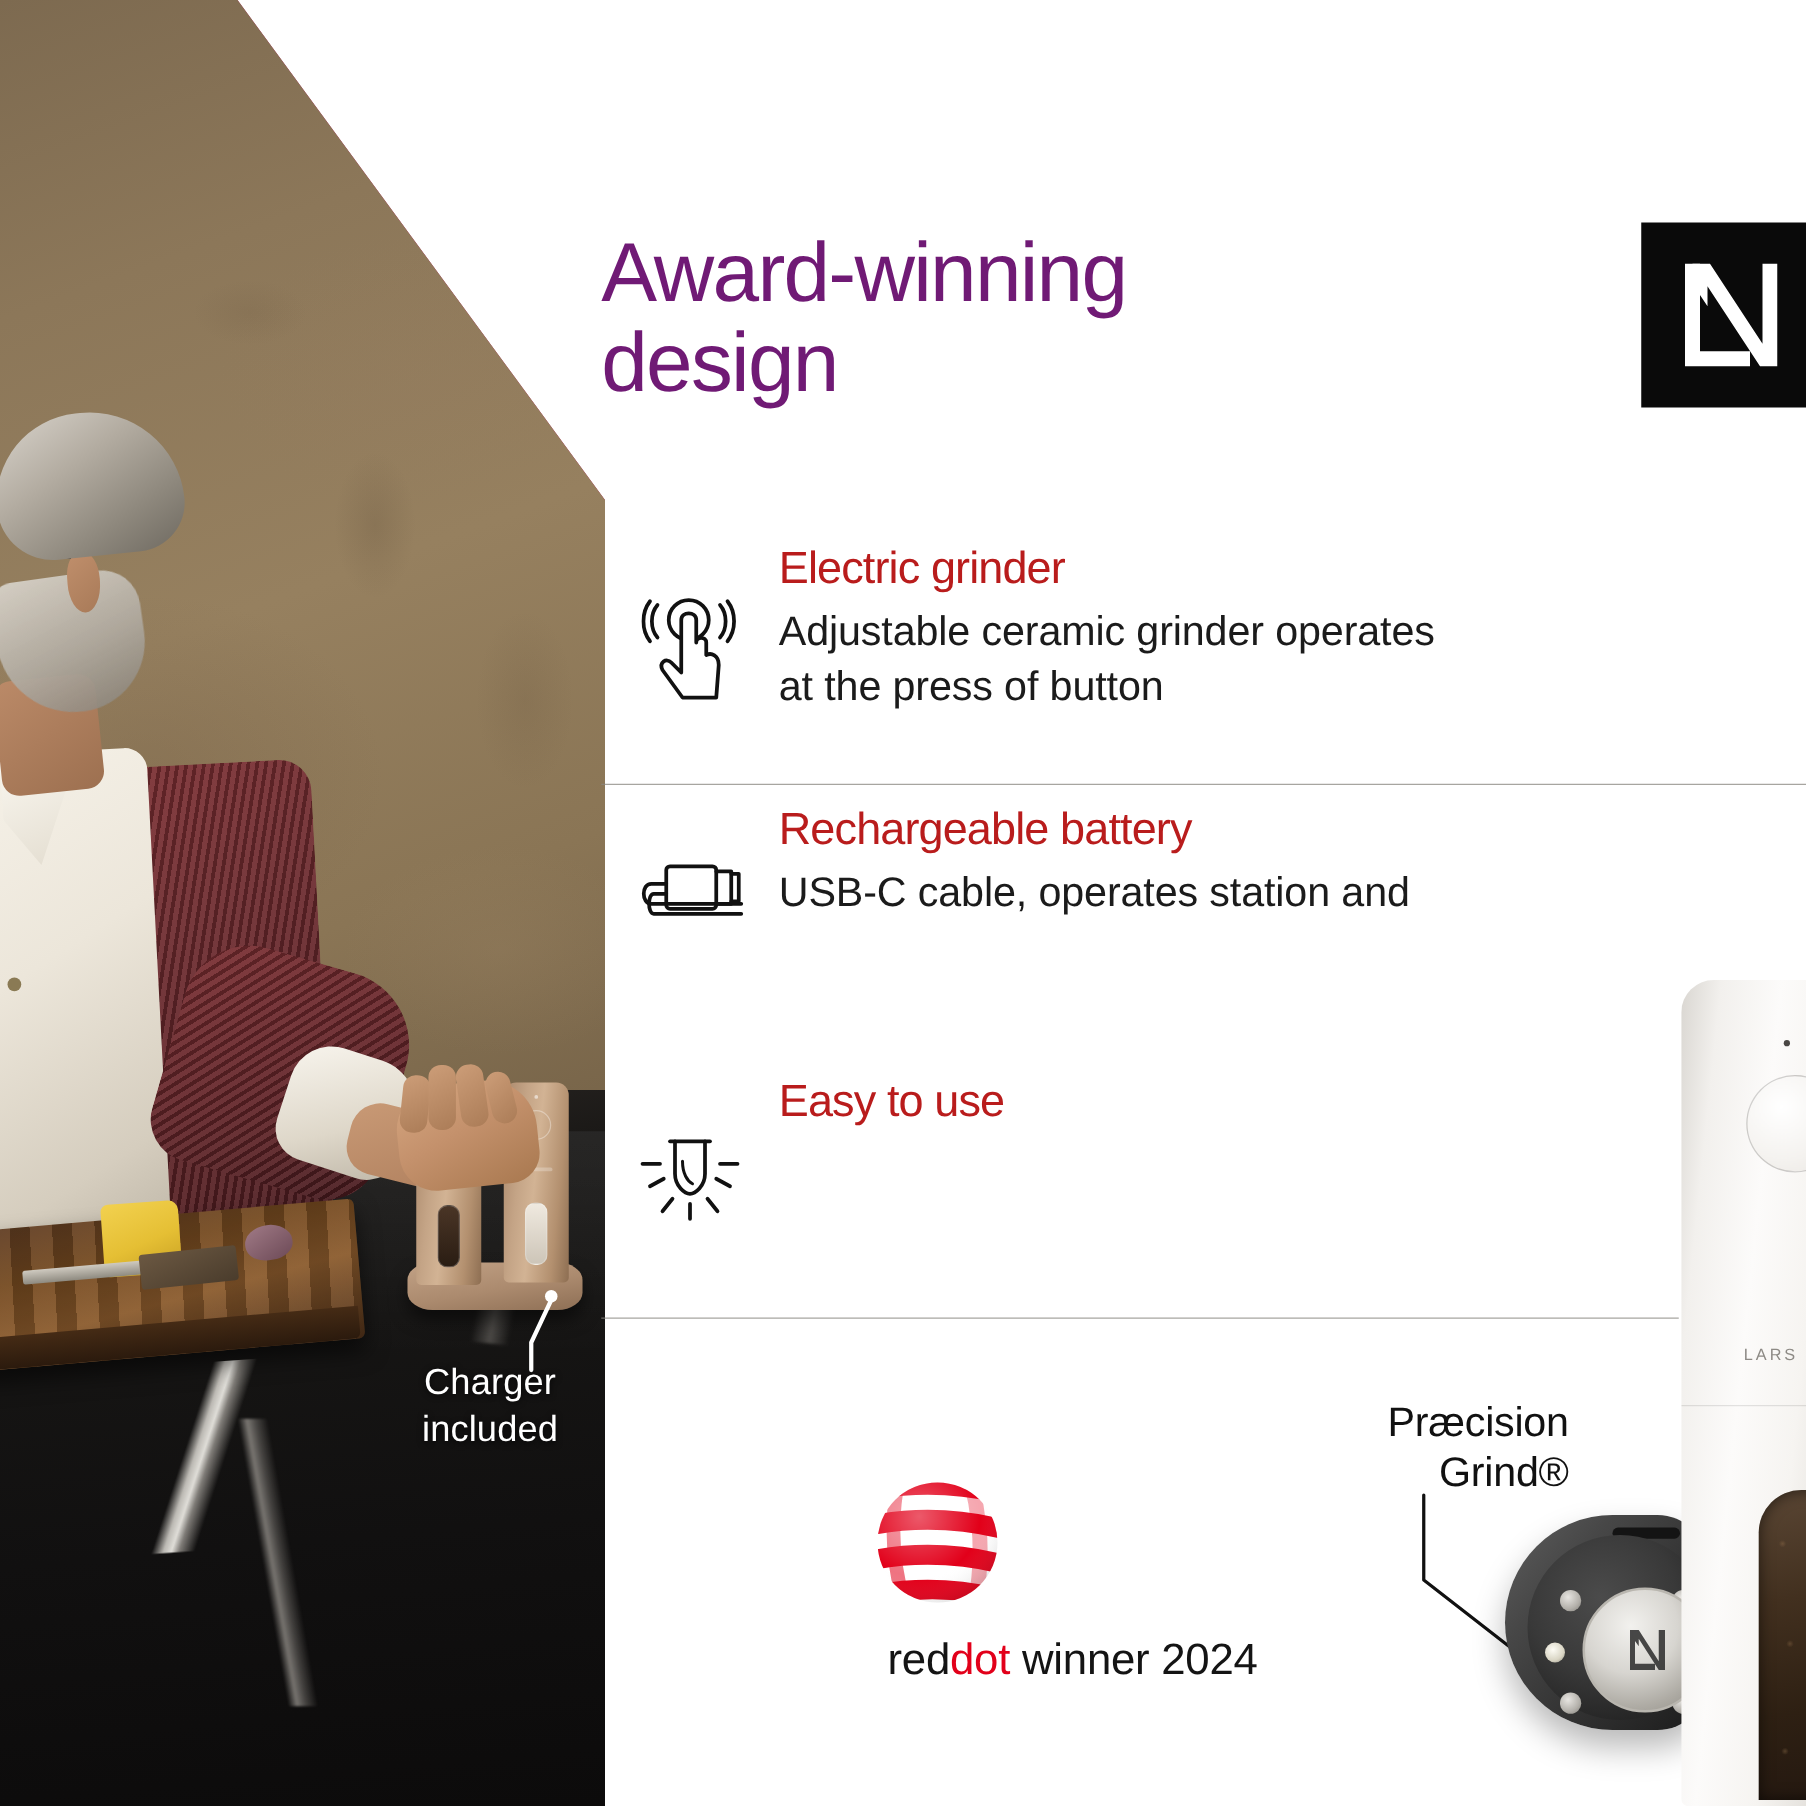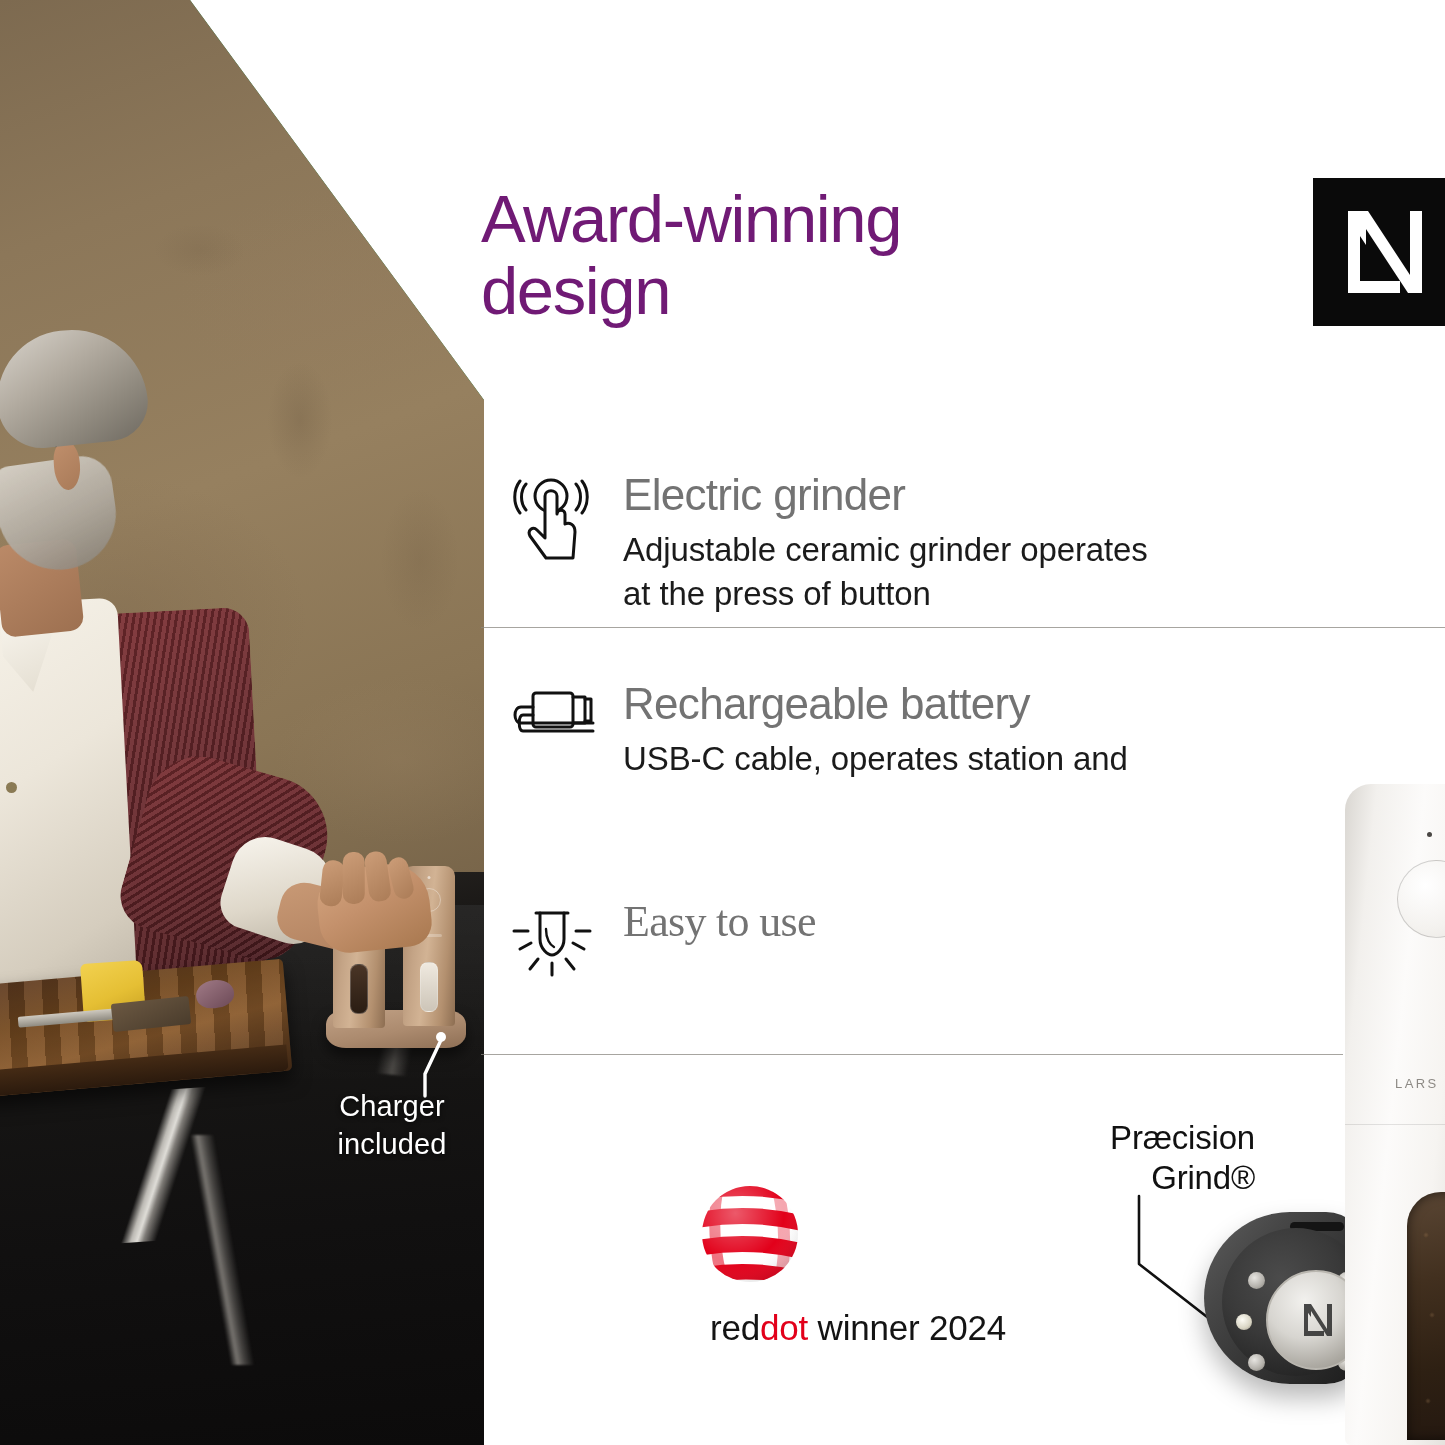--- a/index.html
+++ b/index.html
@@ -9,21 +9,21 @@
     font-family:"Liberation Sans", sans-serif;
     overflow:hidden;
   }
   .canvas{position:relative;width:1445px;height:1445px;background:#fff;overflow:hidden;}
 
   
   .photo{
     position:absolute;left:0;top:0;width:484px;height:1445px;
     overflow:hidden;
     clip-path:polygon(0 0, 190px 0, 484px 400px, 484px 1445px, 0 1445px);
-    background:#15803d;
+    background:#be185d;
   }
   
   .wall{
     position:absolute;left:0;top:0;width:484px;height:990px;
     background:
       radial-gradient(ellipse 220px 160px at 330px 300px, rgba(150,125,95,.30), transparent 70%),
       radial-gradient(ellipse 260px 200px at 120px 620px, rgba(120,98,72,.35), transparent 72%),
       radial-gradient(ellipse 180px 120px at 400px 760px, rgba(160,136,104,.22), transparent 70%),
       linear-gradient(160deg,#7d6a50 0%,#8c7759 22%,#96805f 48%,#8a7555 72%,#6f5d44 100%);
   }
@@ -217,32 +217,32 @@
     position:absolute;left:1313px;top:178px;width:133px;height:148px;
     background:#0a0a0a;display:flex;align-items:center;justify-content:center;
   }
   .brandmark svg{display:block;}
 
   
   .features{position:absolute;left:481px;top:418px;width:964px;}
   .feature{position:relative;display:flex;align-items:flex-start;}
   .f1{height:209px;}
   .f2{height:218px;}
-  .f3{height:215px;font-family:Liberation Serif, serif;}
+  .f3{height:215px;}
   .divider{
     position:absolute;left:0;width:964px;height:1px;background:#8a8780;opacity:.75;
   }
   .d1{top:209px;}
   .d2{top:427px;width:862px;}
   .ficon{
     width:142px;flex:0 0 142px;display:flex;justify-content:center;align-items:flex-start;
     padding-top:58px;
   }
   .ftext{flex:1;padding-top:16px;}
-  .ftitle{font-size:44px;line-height:1.12;font-weight:400;color:#737373;letter-spacing:-.7px;margin-top:36px;}
+  .ftitle{font-size:36px;line-height:1.12;font-weight:400;color:#b91c1c;letter-spacing:-.7px;}
   .fdesc{font-size:33px;line-height:1.32;color:#1b1b1b;margin-top:9px;letter-spacing:-.1px;}
 
   
   .award{position:absolute;left:690px;top:1182px;width:340px;}
   .awardLogo{position:relative;width:104px;height:104px;margin-left:8px;}
   .awardText{margin-top:22px;font-size:35px;color:#141414;letter-spacing:-.2px;white-space:nowrap;margin-left:20px;}
   .awardText .dot{color:#e2001a;}
 
   
   .precision{

